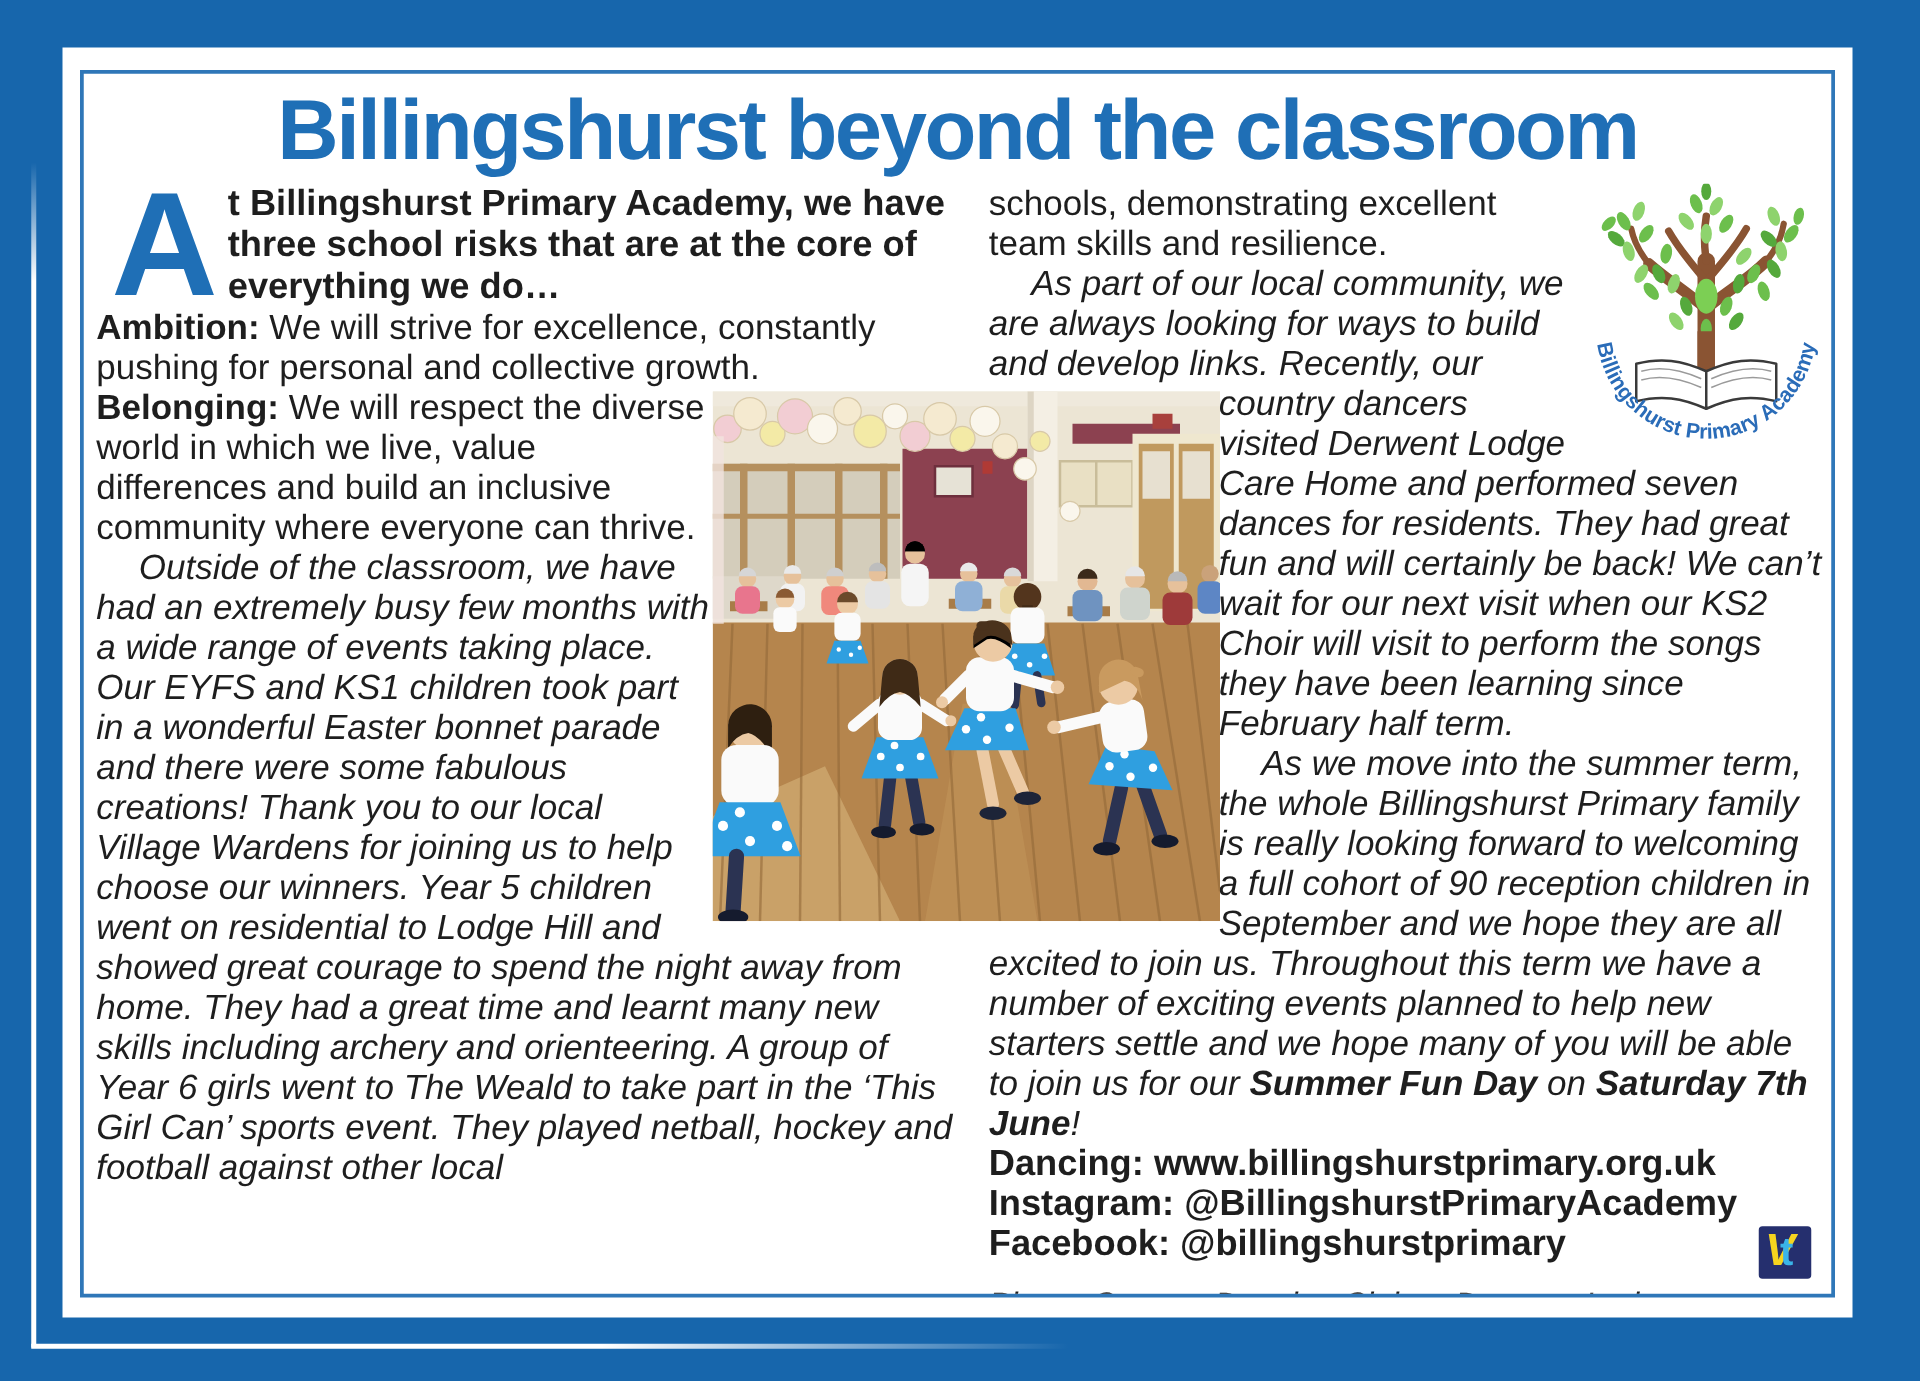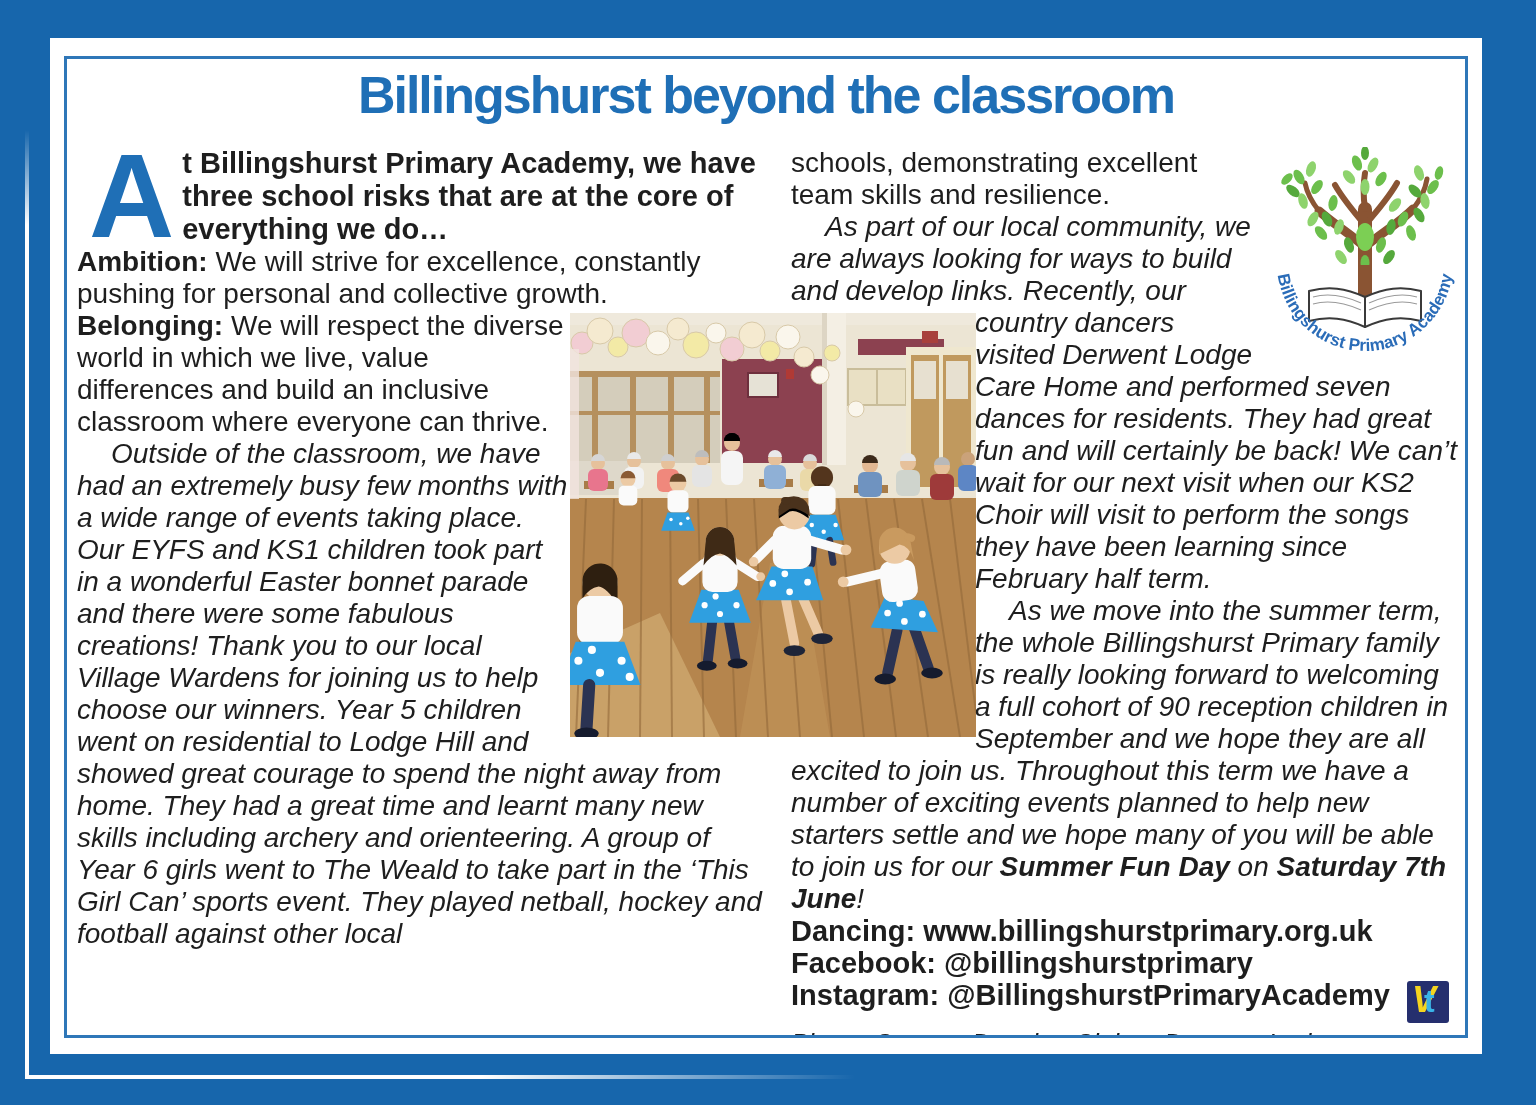--- a/index.html
+++ b/index.html
@@ -11,21 +11,21 @@
     background:linear-gradient(180deg, rgba(255,255,255,0), #fff 10%); }
   .deco-h { position:absolute; left:25px; top:1075px; width:830px; height:4px;
     background:linear-gradient(90deg, #fff 55%, rgba(255,255,255,0)); }
   .band { position:absolute; left:50px; top:38px; width:1432px; height:1016px; background:#ffffff; }
   .content {
     position:absolute; left:64px; top:56px; width:1404px; height:982px;
     background:#fff; border:3px solid #2f77b8; box-sizing:border-box; overflow:hidden;
   }
   .title {
     position:absolute; left:0; right:0; top:6px; text-align:center;
-    font-size:52px; font-weight:bold; color:#1f6fb6; letter-spacing:-2px; white-space:nowrap;
+    font-size:68px; font-weight:bold; color:#1f6fb6; letter-spacing:-2px; white-space:nowrap;
   }
   .col { position:absolute; top:88px; font-size:28px; line-height:32px; color:#1e1e1e; }
   .col p { margin:0; }
   .col-left  { left:10px;  width:694px; }
   .col-right { left:724px; width:670px; }
   .intro { font-weight:bold; font-size:29px; line-height:33px; }
   .dropcap {
     float:left; font-size:118px; line-height:90px; font-weight:bold;
     color:#1f6fb6; margin:4px 8px 0 12px;
   }
@@ -60,21 +60,21 @@
 
     <div class="title">Billingshurst beyond the classroom</div>
 
     <div class="col col-left">
       <p class="intro"><span class="dropcap">A</span><span>t Billingshurst Primary Academy, we have three school risks that are at the core of everything we do…</span></p>
 
       <p><b>Ambition:</b> <span>We will strive for excellence, constantly pushing for personal and collective growth.</span></p>
 
       <div class="spacer-r"></div>
 
-      <p><b>Belonging:</b> <span>We will respect the diverse world in which we live, value differences and build an inclusive classroom where everyone can thrive.</span></p>
+      <p><b>Belonging:</b> <span>We will respect the diverse world in which we live, value differences and build an inclusive community where everyone can thrive.</span></p>
 
 
       <p class="indent">Outside of the classroom, we have had an extremely busy few months with a wide range of events taking place. Our EYFS and KS1 children took part in a wonderful Easter bonnet parade and there were some fabulous creations! Thank you to our local Village Wardens for joining us to help choose our winners. Year 5 children went on residential to Lodge Hill and showed great courage to spend the night away from home. They had a great time and learnt many new skills including archery and orienteering. A group of Year 6 girls went to The Weald to take part in the ‘This Girl Can’ sports event. They played netball, hockey and football against other local</p>
     </div>
 
     <div class="col col-right">
 
       <div class="logo-float">
         <svg width="192" height="218" viewBox="0 0 192 218">
 
@@ -149,22 +149,22 @@
 
       <div class="photo-spacer"></div>
 
       <p>schools, demonstrating excellent team skills and resilience.</p>
 
       <p class="indent">As part of our local community, we are always looking for ways to build and develop links. Recently, our country dancers visited Derwent Lodge Care Home and performed seven dances for residents. They had great fun and will certainly be back! We can’t wait for our next visit when our KS2 Choir will visit to perform the songs they have been learning since February half term.</p>
 
       <p class="indent"><span>As we move into the summer term, the whole Billingshurst Primary family is really looking forward to welcoming a full cohort of 90 reception children in September and we hope they are all excited to join us. Throughout this term we have a number of exciting events planned to help new starters settle and we hope many of you will be able to join us for our </span><b>Summer Fun Day</b><span> on </span><b>Saturday 7th June</b><span>!</span></p>
 
       <p class="contact"><span>Dancing:</span> <span>www.billingshurstprimary.org.uk</span></p>
+      <p class="contact"><span>Instagram:</span> <span>@BillingshurstPrimaryAcademy</span></p>
       <p class="contact"><span>Facebook:</span> <span>@billingshurstprimary</span></p>
-      <p class="contact"><span>Instagram:</span> <span>@BillingshurstPrimaryAcademy</span></p>
 
       <p class="caption">Photo: Country Dancing Club at Derwent Lodge</p>
     </div>
 
     <div class="photo">
       <svg width="406" height="424" viewBox="0 0 406 424">
 
         <rect x="0" y="0" width="406" height="190" fill="#ece5d4"></rect>
         <rect x="0" y="0" width="406" height="12" fill="#efe9dc"></rect>
 

